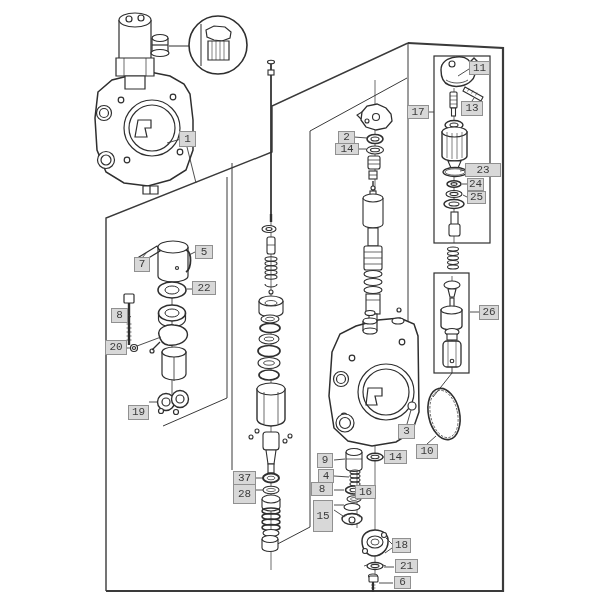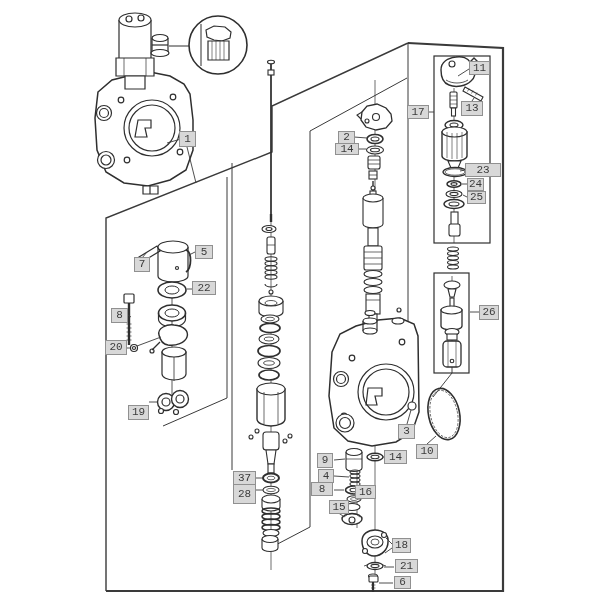--- a/index.html
+++ b/index.html
@@ -405,21 +405,21 @@
   <div class="callout" style="left:394px;top:576px;width:17px;height:13px">6</div>
   <div class="callout" style="left:134px;top:257px;width:16px;height:15px">7</div>
   <div class="callout" style="left:111px;top:308px;width:17px;height:15px">8</div>
   <div class="callout" style="left:317px;top:453px;width:16px;height:15px">9</div>
   <div class="callout" style="left:416px;top:444px;width:22px;height:15px">10</div>
   <div class="callout" style="left:469px;top:61px;width:21px;height:14px">11</div>
   <div class="callout" style="left:311px;top:482px;width:22px;height:14px">8</div>
   <div class="callout" style="left:461px;top:101px;width:22px;height:15px">13</div>
   <div class="callout" style="left:335px;top:143px;width:24px;height:12px">14</div>
   <div class="callout" style="left:384px;top:450px;width:23px;height:14px">14</div>
-  <div class="callout" style="left:329px;top:500px;width:20px;height:14px">15</div>
+  <div class="callout" style="left:313px;top:500px;width:20px;height:32px">15</div>
   <div class="callout" style="left:355px;top:485px;width:21px;height:14px">16</div>
   <div class="callout" style="left:407px;top:105px;width:22px;height:14px">17</div>
   <div class="callout" style="left:392px;top:538px;width:19px;height:15px">18</div>
   <div class="callout" style="left:128px;top:405px;width:21px;height:15px">19</div>
   <div class="callout" style="left:105px;top:340px;width:22px;height:15px">20</div>
   <div class="callout" style="left:395px;top:559px;width:23px;height:14px">21</div>
   <div class="callout" style="left:192px;top:281px;width:24px;height:14px">22</div>
   <div class="callout" style="left:465px;top:163px;width:36px;height:14px">23</div>
   <div class="callout" style="left:467px;top:178px;width:17px;height:13px">24</div>
   <div class="callout" style="left:467px;top:191px;width:19px;height:13px">25</div>

